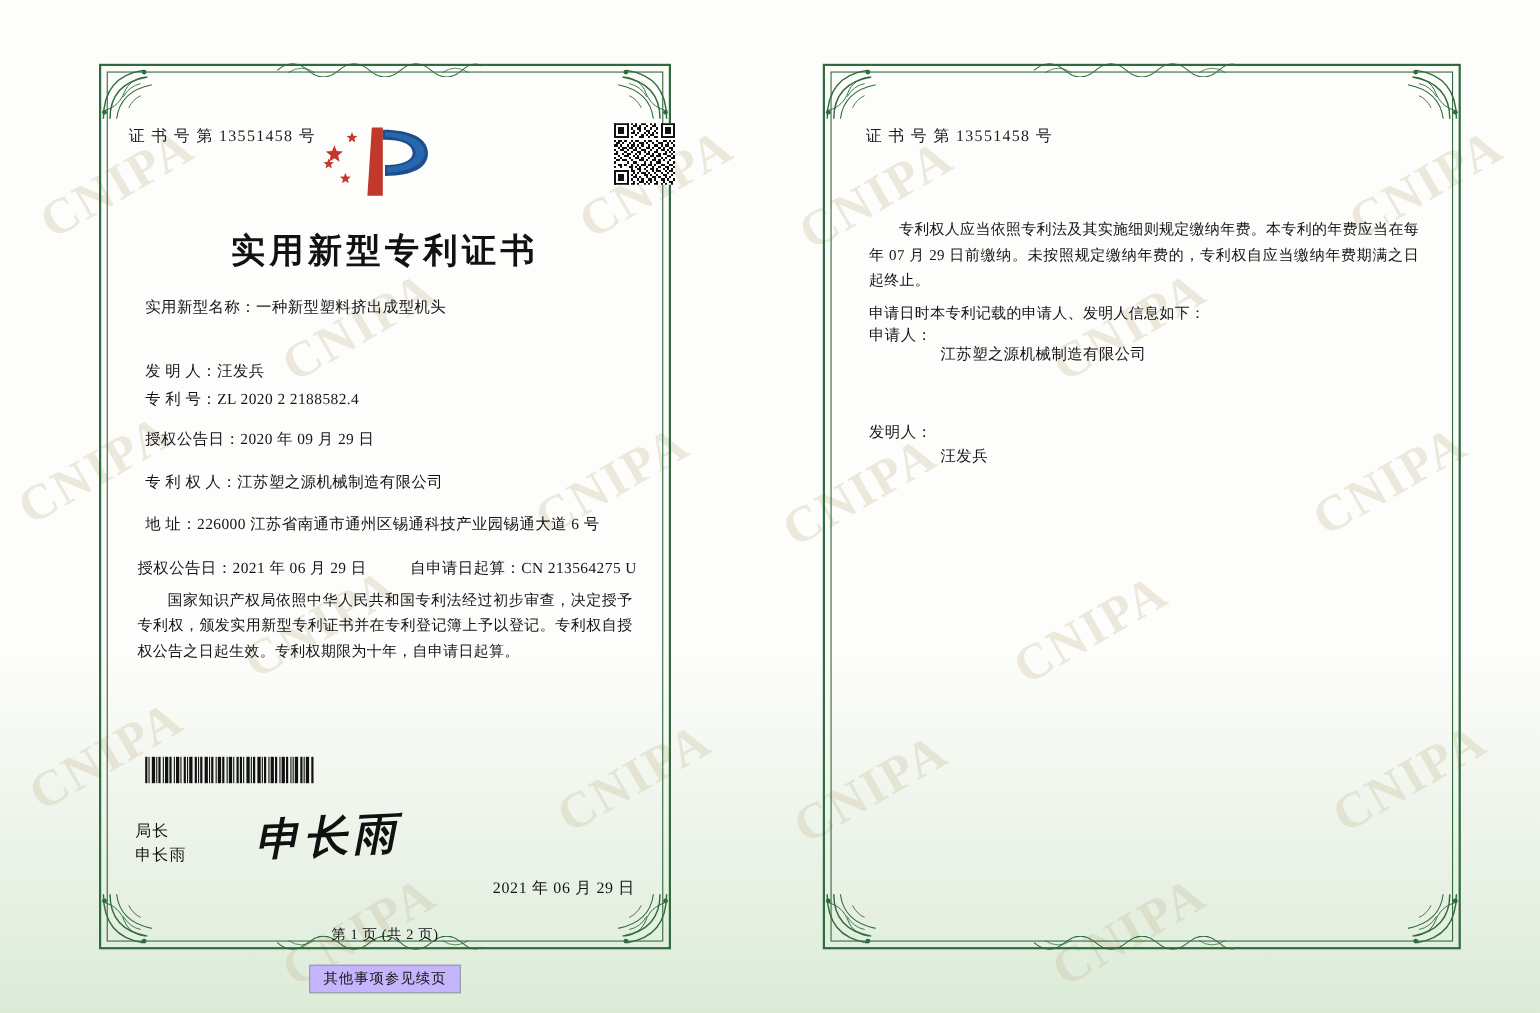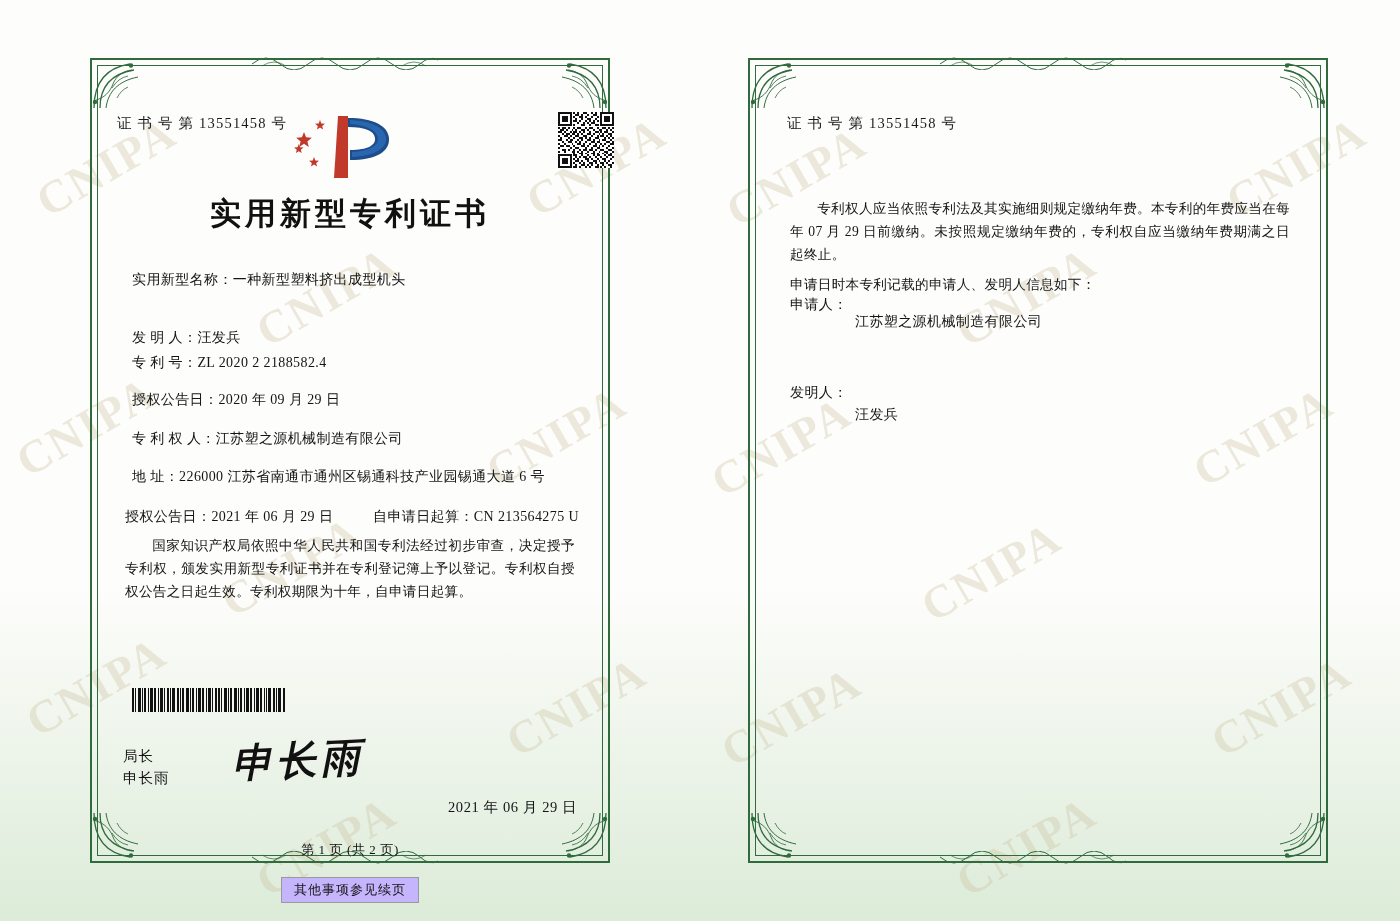--- a/index.html
+++ b/index.html
@@ -528,21 +528,21 @@
         <polygon points="24,45 25.3,48.4 29,48.7 26.2,51 27,54.6 24,52.6 21,54.6 21.8,51 19,48.7 22.7,48.4"></polygon>
       </g>
 
       <polygon points="48,4 58,4 58,66 44,66" fill="#c0392b"></polygon>
 
       <path d="M58 6 C84 6 98 14 99 26 C100 40 86 48 60 48 L60 38 C78 38 86 33 85 26 C84 19 76 15 58 15 Z" fill="#1e4d8b"></path>
       <path d="M60 8 C82 9 95 16 96 26 C97 36 85 44 62 45 L62 40 C80 39 89 33 88 26 C87 18 76 13 60 12 Z" fill="#2a6bb5" opacity="0.85"></path>
     </svg>
   </div>
 
-  <div class="cert-title" style="left:0; top:193px;">实用新型专利证书</div>
+  <div class="cert-title" style="left:0; top:207px;">实用新型专利证书</div>
 
   <div class="field" style="left:132px; top:271px;">
     <span class="lbl">实用新型名称：</span><span class="val">一种新型塑料挤出成型机头</span>
   </div>
   <div class="field" style="left:132px; top:329px;">
     <span class="lbl">发 明 人：</span><span class="val">汪发兵</span>
   </div>
   <div class="field" style="left:132px; top:354px;">
     <span class="lbl">专 利 号：</span><span class="val">ZL 2020 2 2188582.4</span>
   </div>

